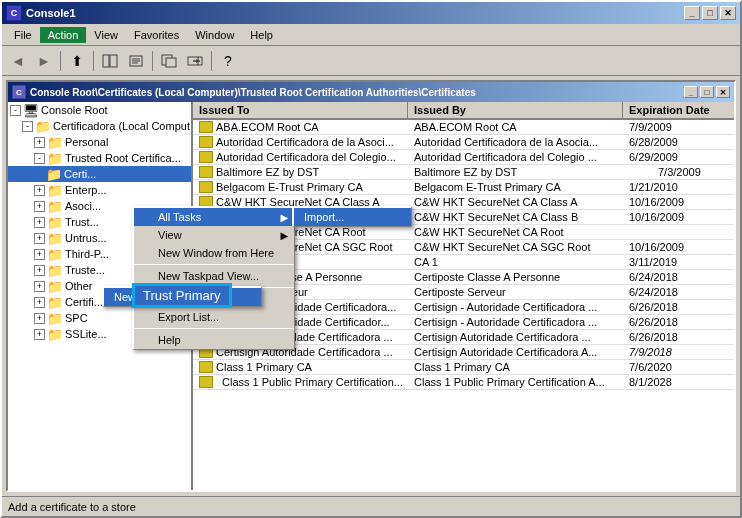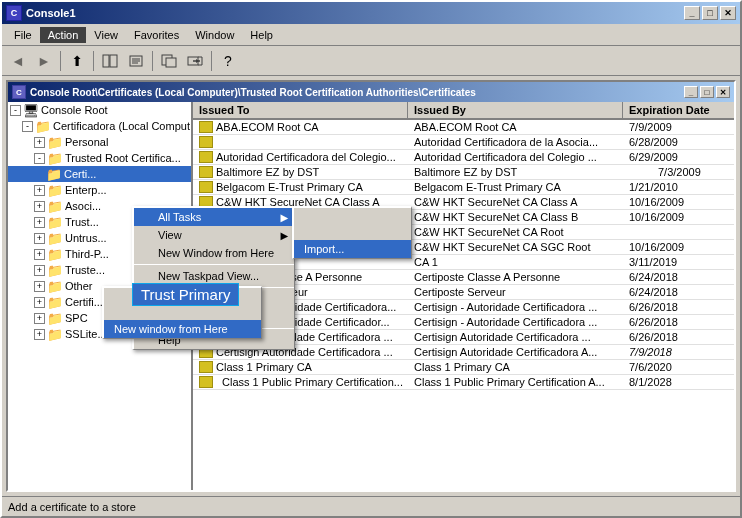--- a/index.html
+++ b/index.html
@@ -77,21 +77,21 @@
       align-items: center;
       padding: 0 4px;
       border-bottom: 1px solid #808080;
     }
     .menu-item {
       padding: 2px 8px;
       cursor: pointer;
       font-size: 11px;
     }
     .menu-item:hover, .menu-item.active {
-      background: #404040;
+      background: #15803d;
       color: white;
     }
 
     
     .toolbar {
       background: #d4d0c8;
       height: 30px;
       display: flex;
       align-items: center;
       padding: 2px 4px;
@@ -341,21 +341,20 @@
       box-shadow: 2px 2px 4px rgba(0,0,0,0.4);
       z-index: 101;
       min-width: 120px;
     }
     .submenu-item {
       padding: 3px 20px 3px 10px;
       cursor: pointer;
       font-size: 11px;
       display: flex;
       align-items: center;
-      margin-top: 32px;
     }
     .submenu-item:hover, .submenu-item.highlighted {
       background: #316ac5;
       color: white;
     }
 
     
     ::-webkit-scrollbar {
       width: 16px;
       height: 16px;
@@ -552,20 +551,21 @@
         <span style="display:inline-block;width:14px;height:12px;background:#d4c020;border:1px solid #a09010;margin-right:3px;flex-shrink:0;"></span>
         <span>ABA.ECOM Root CA</span>
       </div>
       <div class="td-cell" style="width:215px;">ABA.ECOM Root CA</div>
       <div class="td-cell" style="width:120px;">7/9/2009</div>
 
     </div>
                 <div class="table-row">
       <div class="td-cell" style="width:215px; display:flex; align-items:center;">
         <span style="display:inline-block;width:14px;height:12px;background:#d4c020;border:1px solid #a09010;margin-right:3px;flex-shrink:0;"></span>
+        <span>Autoridad Certificadora de la Asoci...</span>
       </div>
       <div class="td-cell" style="width:215px;">Autoridad Certificadora de la Asocia...</div>
       <div class="td-cell" style="width:120px;">6/28/2009</div>
 
     </div>
                 <div class="table-row">
       <div class="td-cell" style="width:215px; display:flex; align-items:center;">
         <span style="display:inline-block;width:14px;height:12px;background:#d4c020;border:1px solid #a09010;margin-right:3px;flex-shrink:0;"></span>
         <span>Autoridad Certificadora del Colegio...</span>
       </div>
@@ -748,22 +748,22 @@
       </div>
     </div>
 
     <div style="
       position: absolute;
       left: 130px;
       top: 207px;
       background: #316ac5;
       color: white;
       padding: 2px 8px;
-      font-size: 15px;
-      border: 1px solid #0ea5e9;
+      font-size: 13px;
+      border: 3px solid #0ea5e9;
       z-index: 103;
       white-space: nowrap;
     ">
       <span>Trust Primary</span>
     </div>
 
     <div style="
       position: absolute;
       left: 100px;
       top: 210px;

